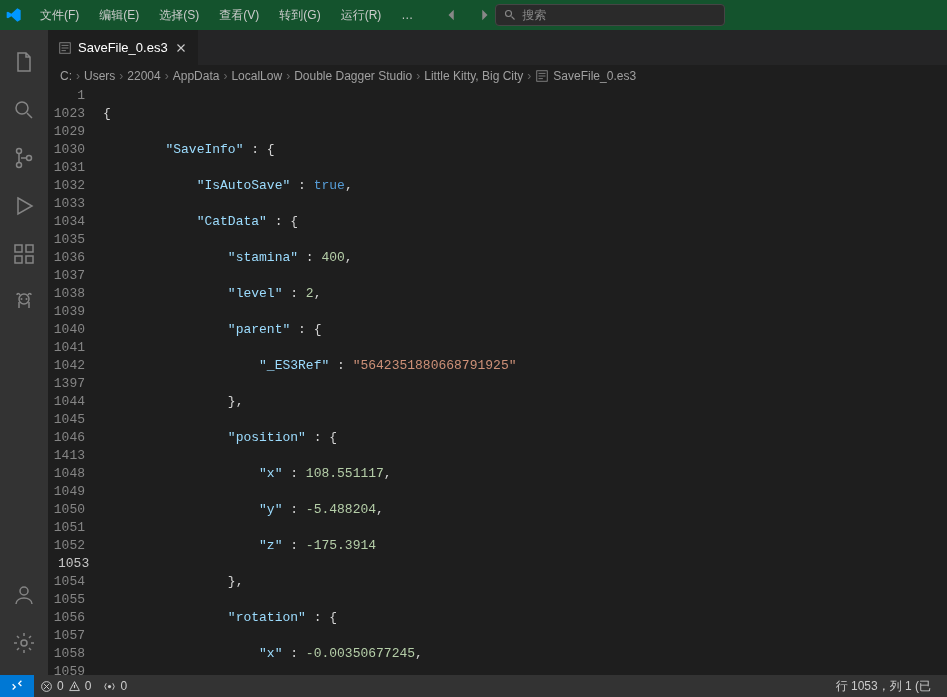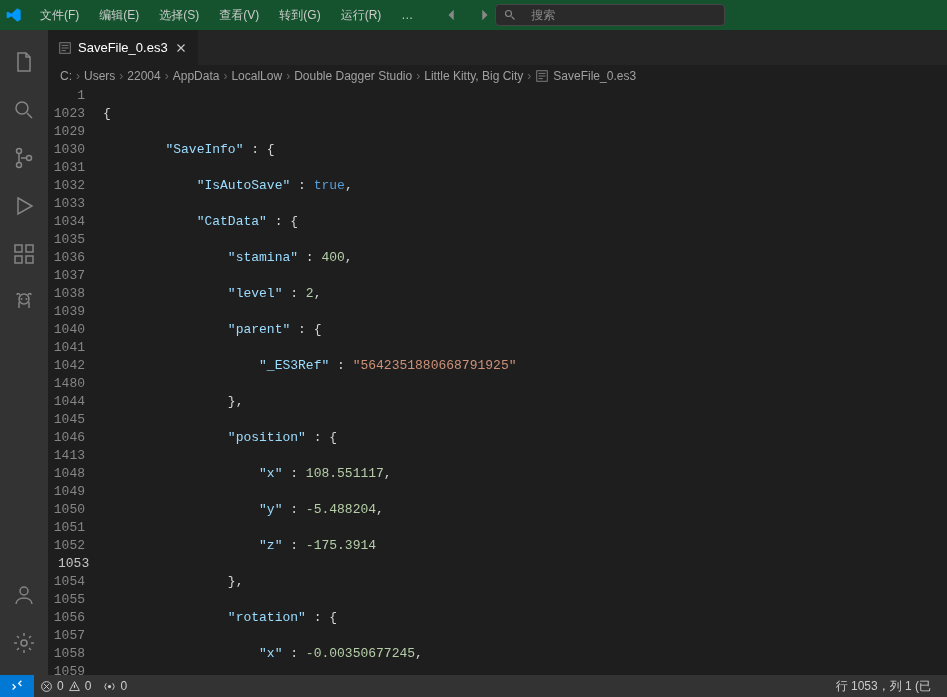--- a/index.html
+++ b/index.html
@@ -42,21 +42,21 @@
       max-width: 260px;
       margin-left: auto;
       margin-right: auto;
       height: 22px;
       background: #2a2a2a;
       border: 1px solid #454545;
       border-radius: 4px;
       display: flex;
       align-items: center;
       padding: 0 8px;
-      gap: 15px;
+      gap: 6px;
       color: #888;
       font-size: 12px;
     }
     .main {
       display: flex;
       height: calc(100% - 30px - 22px);
     }
     .activity-bar {
       width: 48px;
       background: #333333;
@@ -330,21 +330,21 @@
           <div class="ln">1033</div>
           <div class="ln">1034</div>
           <div class="ln">1035</div>
           <div class="ln">1036</div>
           <div class="ln">1037</div>
           <div class="ln">1038</div>
           <div class="ln">1039</div>
           <div class="ln">1040</div>
           <div class="ln">1041</div>
           <div class="ln">1042</div>
-          <div class="ln">1480</div>
+          <div class="ln">1397</div>
           <div class="ln">1044</div>
           <div class="ln">1045</div>
           <div class="ln">1046</div>
           <div class="ln">1413</div>
           <div class="ln">1048</div>
           <div class="ln">1049</div>
           <div class="ln">1050</div>
           <div class="ln">1051</div>
           <div class="ln">1052</div>
           <div class="ln active">1053</div>

